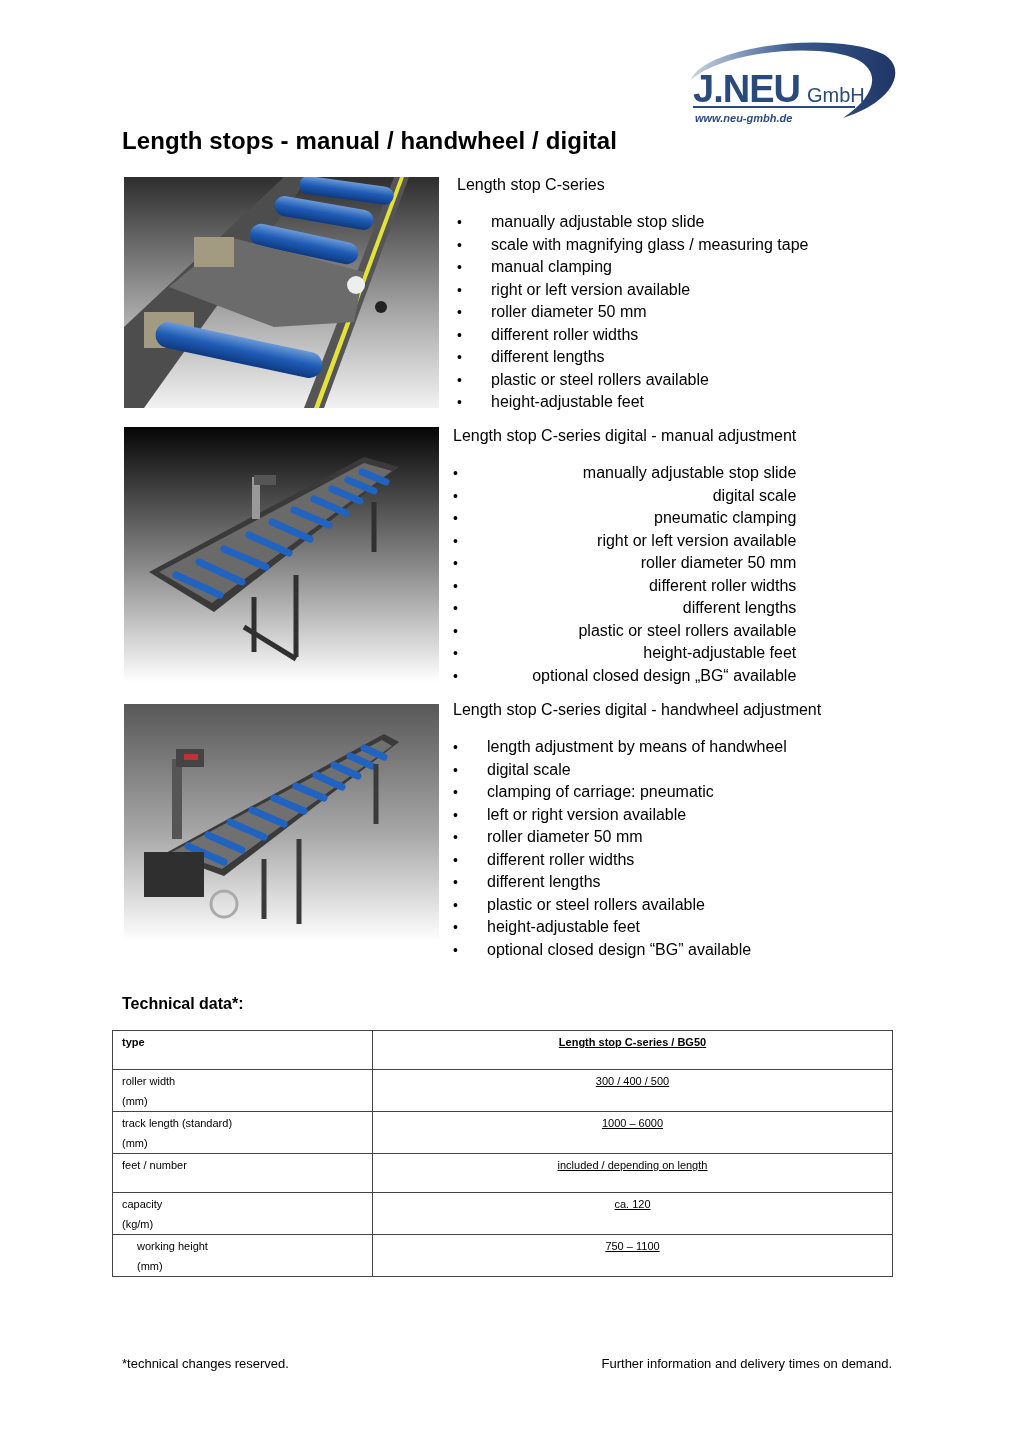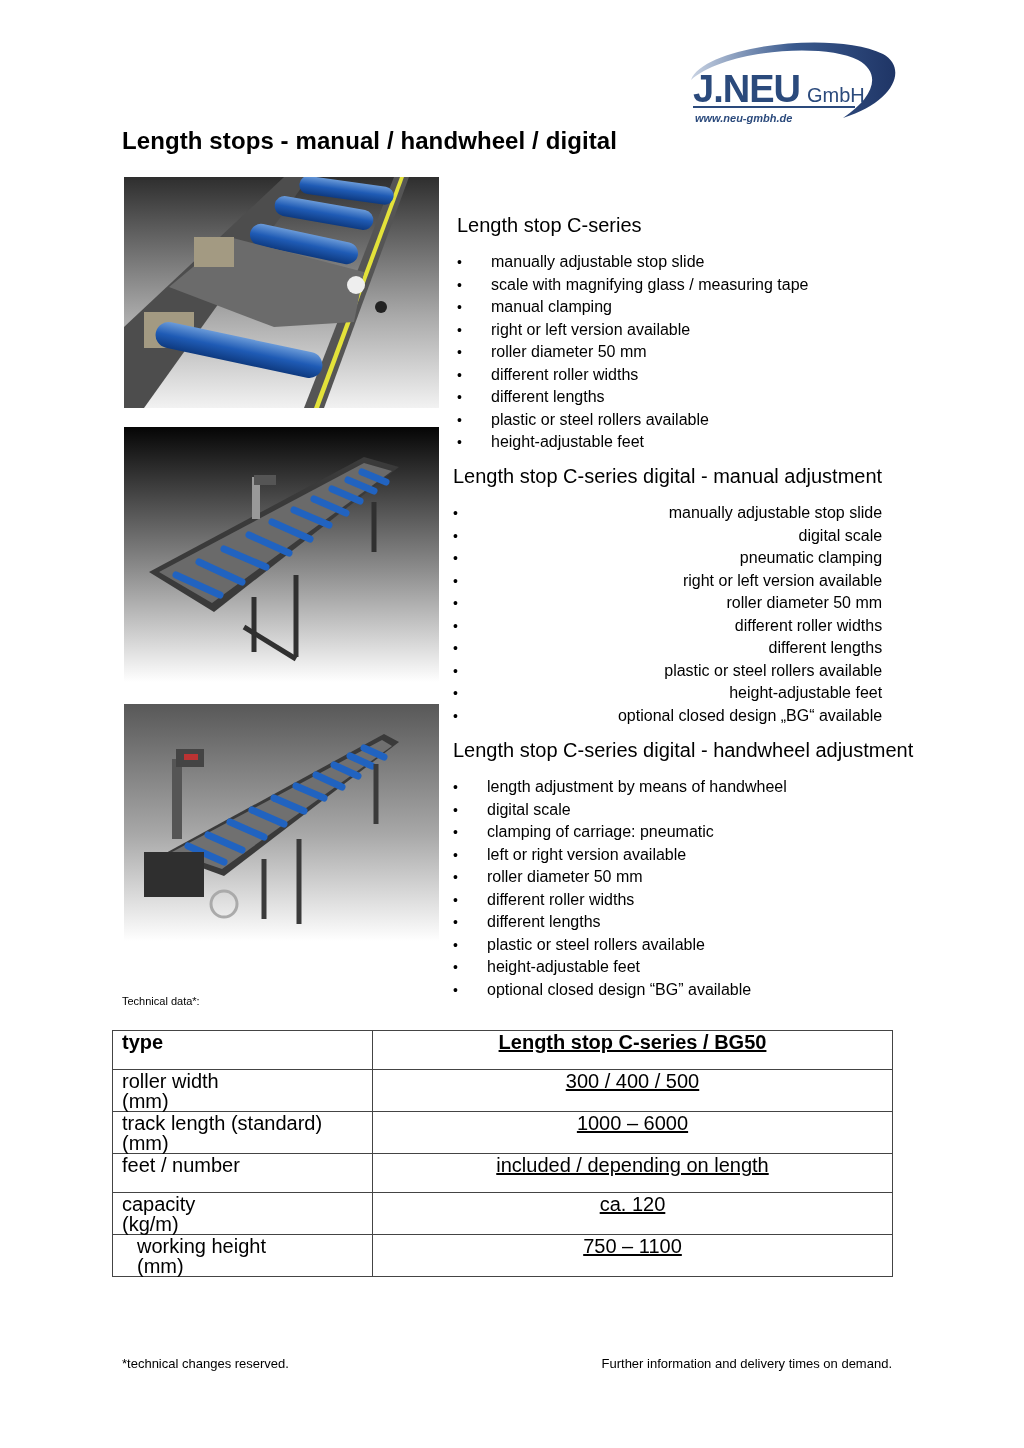--- a/index.html
+++ b/index.html
@@ -15,40 +15,40 @@
 
   
   .photo { position: absolute; left: 124px; width: 315px; overflow: hidden; }
   .photo svg { width: 100%; height: 100%; display: block; }
   #photo1 { top: 177px; height: 231px; }
   #photo2 { top: 427px; height: 255px; }
   #photo3 { top: 704px; height: 237px; }
 
   
   .section { position: absolute; }
-  .section .sec-title { font-size: 20px; line-height: 20px; white-space: nowrap; margin-top: 40px; }
+  .section .sec-title { font-size: 16px; line-height: 20px; white-space: nowrap; }
   .section ul { list-style: none; margin: 0; padding: 0; }
   .section li { position: relative; font-size: 16px; line-height: 22.5px; white-space: nowrap; }
   .section li .bullet { position: absolute; left: 0; top: 0; font-size: 14px; }
   #sec1 { left: 457px; top: 175px; }
   #sec1 ul { margin-top: 16px; }
   #sec1 li { padding-left: 34px; }
   #sec1 li .bullet { left: 0; }
   #sec2 { left: 453px; top: 426px; text-align: right; }
   #sec2 ul { margin-top: 16px; }
   #sec2 li { padding-left: 34px; }
   #sec3 { left: 453px; top: 700px; }
   #sec3 ul { margin-top: 16px; }
   #sec3 li { padding-left: 34px; }
 
-  .tech-heading { position: absolute; left: 122px; top: 995px; font-size: 11px; font-weight: normal; }
+  .tech-heading { position: absolute; left: 122px; top: 995px; font-size: 16px; font-weight: bold; }
 
   
   .tech-table { position: absolute; left: 112px; top: 1030px; width: 781px; border-collapse: collapse; }
-  .tech-table td { border: 1.3px solid #444; font-size: 20px; line-height: 20px; vertical-align: top;
+  .tech-table td { border: 1.3px solid #444; font-size: 11px; line-height: 20px; vertical-align: top;
                    padding: 1px 9px 0 9px; height: 39px; box-sizing: border-box; }
   .tech-table td.label { width: 260px; }
   .tech-table td.value { text-align: center; text-decoration: underline; }
   .tech-table tr.header td { font-weight: bold; }
 
   .footer-left { position: absolute; left: 122px; top: 1356px; font-size: 13px; }
   .footer-right { position: absolute; right: 132px; top: 1356px; font-size: 13px; }
 </style>
 </head>
 <body>

